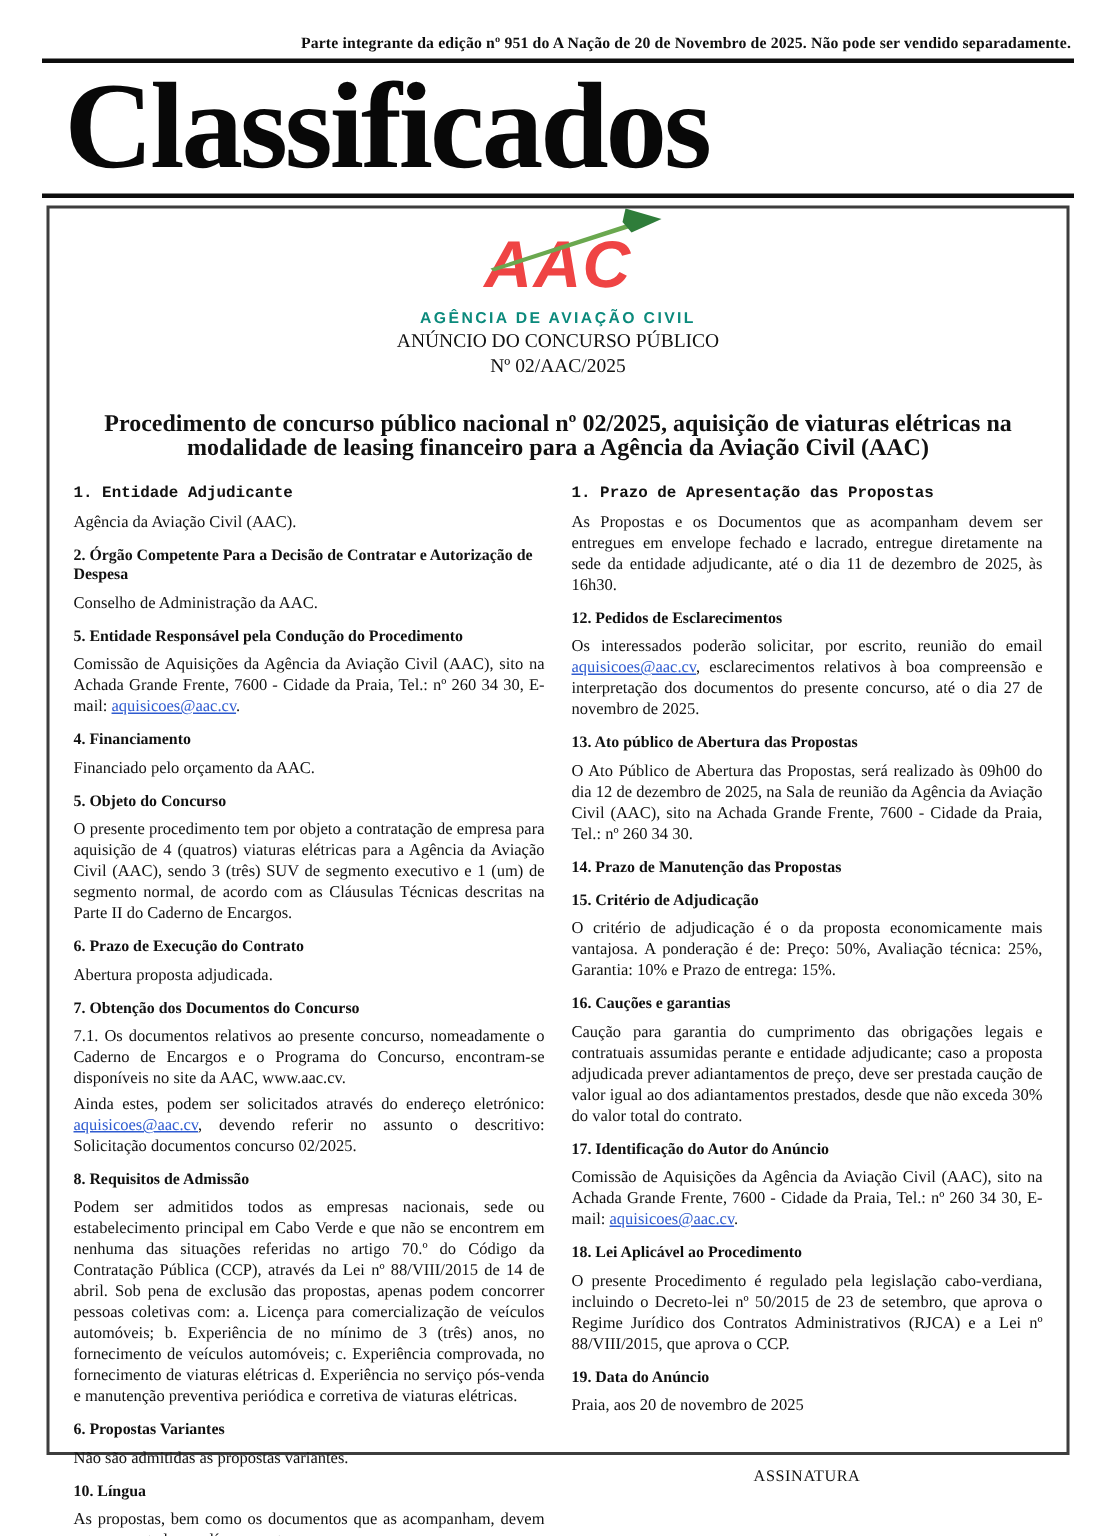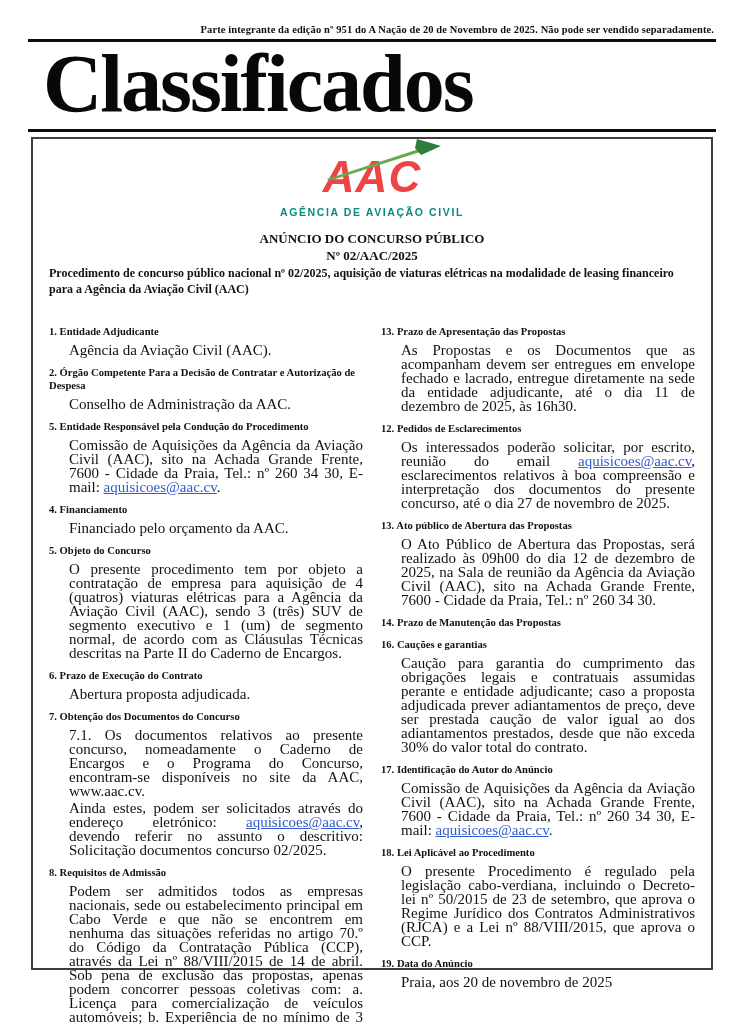--- a/index.html
+++ b/index.html
@@ -68,54 +68,53 @@
     font-weight: 700;
     font-size: 10.5px;
     letter-spacing: 1.6px;
     color: #0b8a7c;
     margin-top: 1px;
   }
 
   
   .ann-title {
     text-align: center;
-    font-weight: 700;
+    font-weight: 400;
     font-size: 13px;
     line-height: 17px;
-    margin-top: 12px;
   }
   .ann-subtitle {
-    font-weight: 700;
-    font-size: 12px;
+    text-align: center;
+    font-weight: 700;
+    font-size: 16px;
     line-height: 16px;
     max-width: 648px;
-    margin: 1px auto 0 auto;
+    margin: 23px auto 0 auto;
   }
 
   
   .columns {
     display: flex;
     gap: 18px;
     margin-top: 14px;
   }
   .col { flex: 1 1 0; min-width: 0; }
 
   .sec-heading {
     font-size: 10.6px;
     font-weight: 700;
     margin: 9px 0 5px 0;
     line-height: 13px;
   }
-  .section:first-child .sec-heading { margin-top: 14px; }
+  .section:first-child .sec-heading { margin-top: 2px; font-family: Liberation Mono, monospace; }
   .sec-body {
-    font-size: 15px;
+    font-size: 11px;
     line-height: 14px;
     text-align: justify;
     margin-bottom: 3px;
-    margin-left: 20px;
   }
   .email-link {
     color: #2f5bd0;
     text-decoration: underline;
     cursor: pointer;
   }
 
   
   .signature { text-align: center; margin-top: 34px; font-size: 10.8px; }
   .sig-heading { letter-spacing: 0.4px; }
@@ -193,33 +192,37 @@
             <p class="sec-body"><span>Não são admitidas as propostas variantes.</span></p>
           </div>
           <div class="section">
             <h3 class="sec-heading">10. Língua</h3>
             <p class="sec-body"><span>As propostas, bem como os documentos que as acompanham, devem ser apresentadas em língua portuguesa.</span></p>
           </div>
         </div>
       <div class="col" id="col-right">
         <div id="right-sections">
             <div class="section">
-              <h3 class="sec-heading">13. Prazo de Apresentação das Propostas</h3>
+              <h3 class="sec-heading">1. Prazo de Apresentação das Propostas</h3>
               <p class="sec-body"><span>As Propostas e os Documentos que as acompanham devem ser entregues em envelope fechado e lacrado, entregue diretamente na sede da entidade adjudicante, até o dia 11 de dezembro de 2025, às 16h30.</span></p>
             </div>
             <div class="section">
               <h3 class="sec-heading">12. Pedidos de Esclarecimentos</h3>
               <p class="sec-body"><span>Os interessados poderão solicitar, por escrito, reunião do email </span><a href="#" class="email-link">aquisicoes@aac.cv</a><span>, esclarecimentos relativos à boa compreensão e interpretação dos documentos do presente concurso, até o dia 27 de novembro de 2025.</span></p>
             </div>
             <div class="section">
               <h3 class="sec-heading">13. Ato público de Abertura das Propostas</h3>
               <p class="sec-body"><span>O Ato Público de Abertura das Propostas, será realizado às 09h00 do dia 12 de dezembro de 2025, na Sala de reunião da Agência da Aviação Civil (AAC), sito na Achada Grande Frente, 7600 - Cidade da Praia, Tel.: nº 260 34 30.</span></p>
             </div>
             <div class="section">
               <h3 class="sec-heading">14. Prazo de Manutenção das Propostas</h3>
+            </div>
+            <div class="section">
+              <h3 class="sec-heading">15. Critério de Adjudicação</h3>
+              <p class="sec-body"><span>O critério de adjudicação é o da proposta economicamente mais vantajosa. A ponderação é de: Preço: 50%, Avaliação técnica: 25%, Garantia: 10% e Prazo de entrega: 15%.</span></p>
             </div>
             <div class="section">
               <h3 class="sec-heading">16. Cauções e garantias</h3>
               <p class="sec-body"><span>Caução para garantia do cumprimento das obrigações legais e contratuais assumidas perante e entidade adjudicante; caso a proposta adjudicada prever adiantamentos de preço, deve ser prestada caução de valor igual ao dos adiantamentos prestados, desde que não exceda 30% do valor total do contrato.</span></p>
             </div>
             <div class="section">
               <h3 class="sec-heading">17. Identificação do Autor do Anúncio</h3>
               <p class="sec-body"><span>Comissão de Aquisições da Agência da Aviação Civil (AAC), sito na Achada Grande Frente, 7600 - Cidade da Praia, Tel.: nº 260 34 30, E-mail: </span><a href="#" class="email-link">aquisicoes@aac.cv</a><span>.</span></p>
             </div>
             <div class="section">

